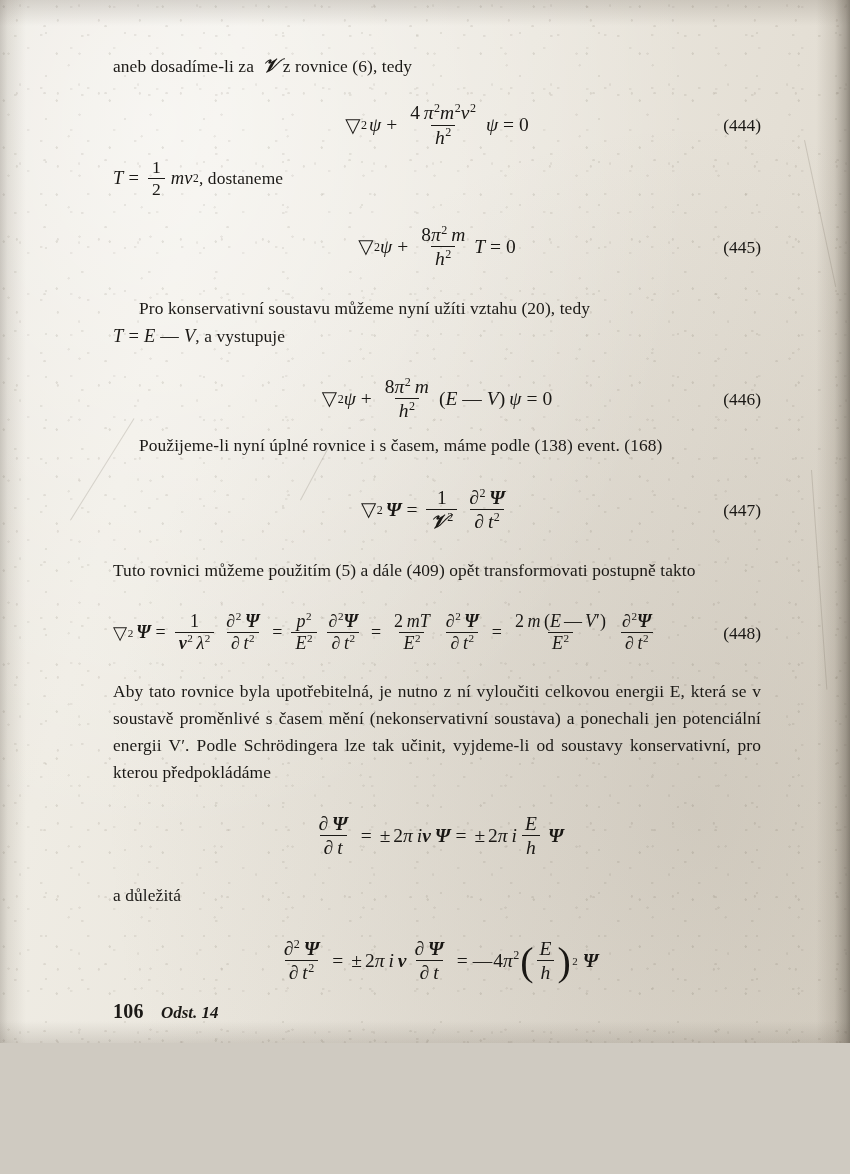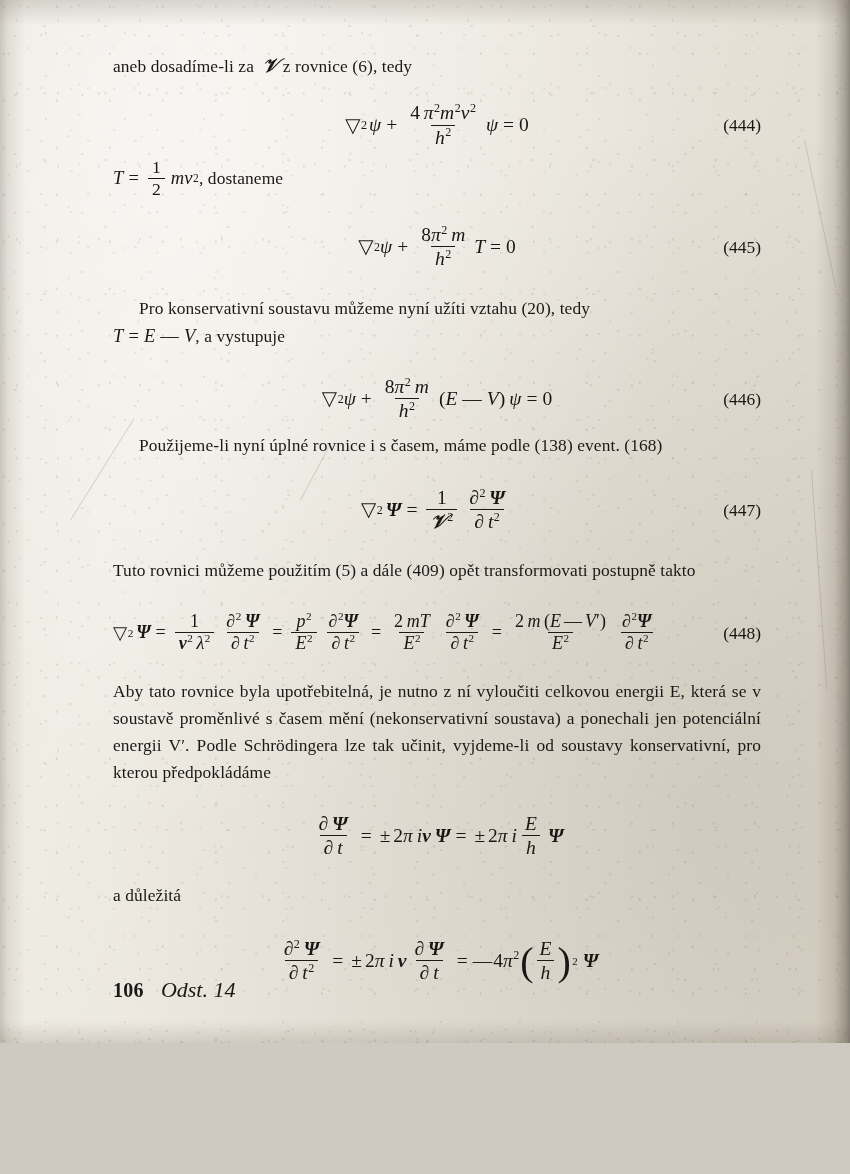--- a/index.html
+++ b/index.html
@@ -161,28 +161,28 @@
   .scriptv { font-style: italic; font-family: "Liberation Serif", serif; font-weight: 700; }
 
   
   .imath { font-size: 17.4px; }
   .imath .frac { font-size: .95em; }
 
   
   #footer {
     position: absolute;
     left: 113px;
-    bottom: 40px;
+    bottom: 20px;
     display: flex;
-    align-items: center;
+    align-items: flex-end;
     gap: 17px;
     color: #1b1916;
   }
   #folio { font-size: 20px; font-weight: 700; letter-spacing: .3px; }
-  #sect  { font-size: 22px; font-style: italic; font-weight: 400; }
+  #sect  { font-size: 17px; font-style: italic; font-weight: 700; }
 </style>
 </head>
 <body>
 
 <div id="page">
 
   <div id="grain"></div>
   <div class="scratch" style="left:70px; top:520px; width:120px; height:1px; transform:rotate(-58deg);"></div>
   <div class="scratch" style="left:300px; top:500px; width:60px; height:1px; transform:rotate(-62deg);"></div>
   <div class="scratch" style="left:805px; top:140px; width:150px; height:1px; transform:rotate(78deg);"></div>

